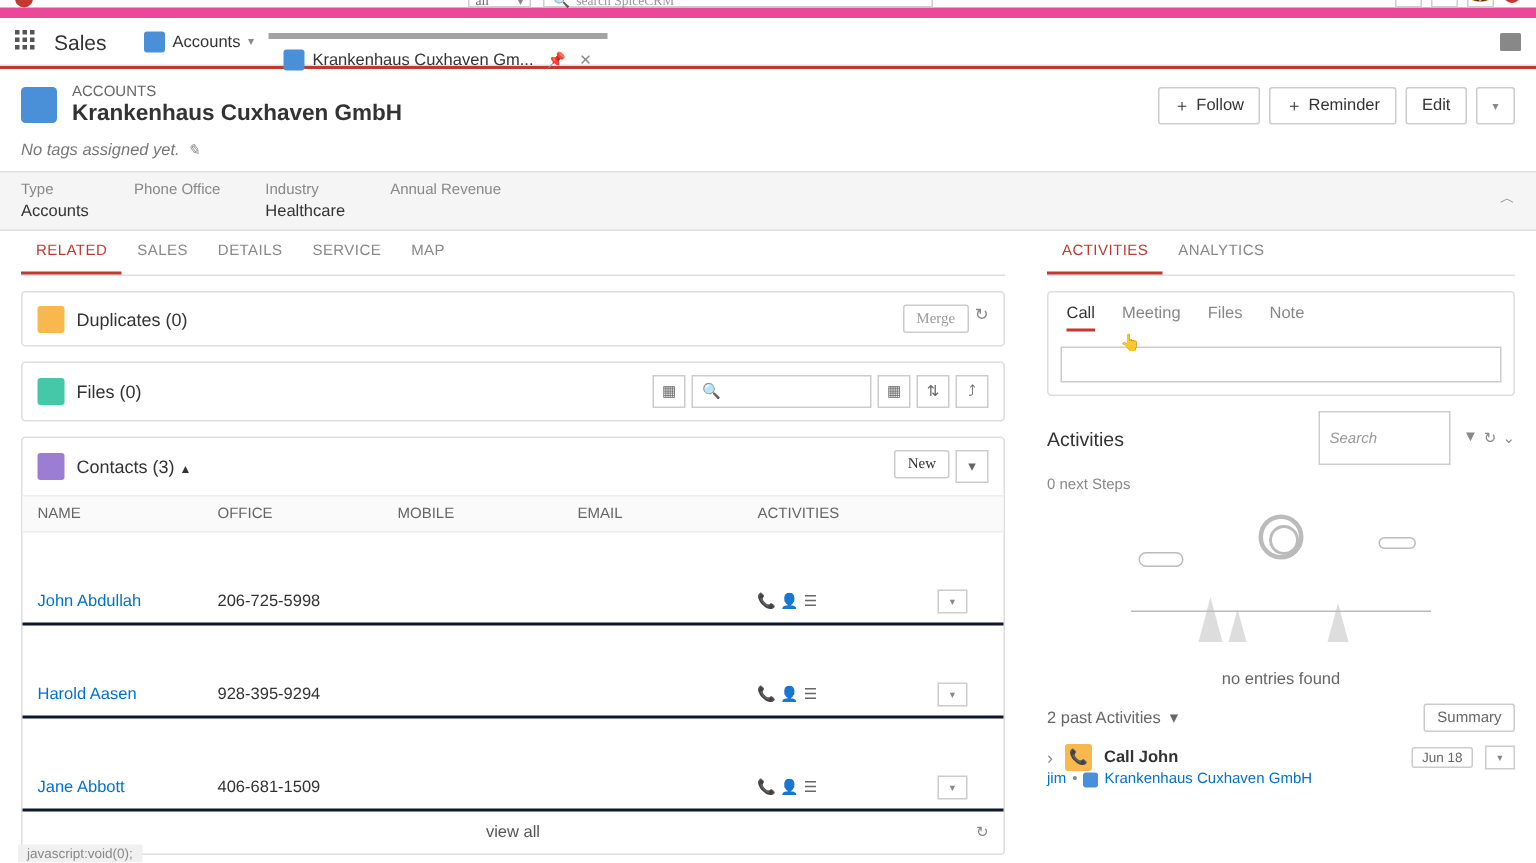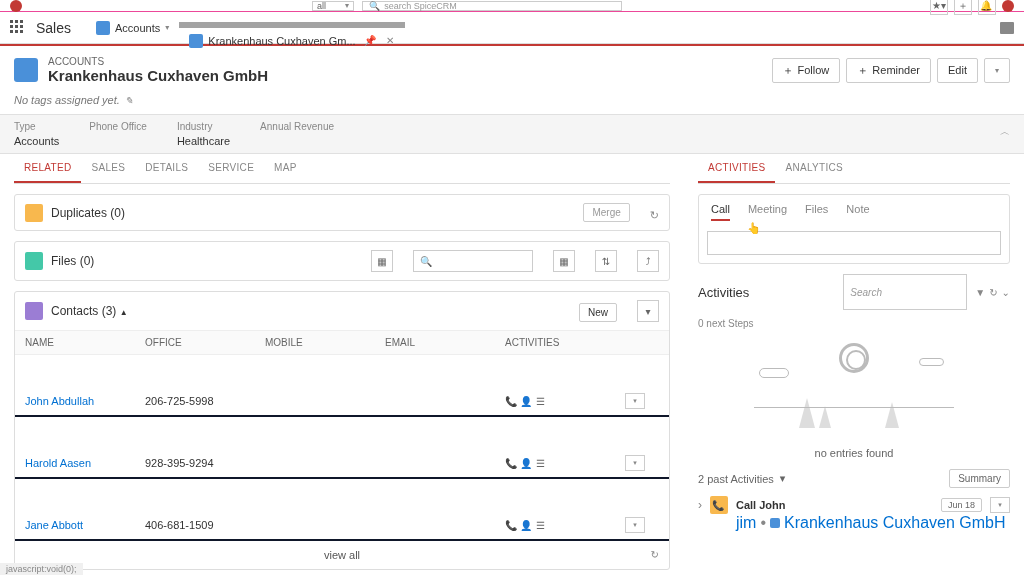--- a/index.html
+++ b/index.html
@@ -1,29 +1,29 @@
 <!DOCTYPE html>
 <html><head>
 <meta charset="utf-8">
 <style>
 * { box-sizing: border-box; margin: 0; padding: 0; }
 body { font-family: -apple-system, BlinkMacSystemFont, "Segoe UI", Arial, sans-serif; font-size: 12px; color: #333; background: #fff; width: 1024px; height: 575px; overflow: hidden; position: relative; }
-.top-bar { height: 12px; display: flex; align-items: center; padding: 0 10px; border-bottom: 1px solid #ec4899; }
+.top-bar { height: 12px; display: flex; align-items: flex-end; padding: 0 10px; border-bottom: 7px solid #ec4899; font-family: Liberation Serif, serif; }
 .top-bar-left { display: flex; align-items: center; gap: 8px; }
 .logo-small { width: 12px; height: 12px; border-radius: 50%; background: #c23934; }
 .top-select { width: 42px; height: 10px; border: 1px solid #ccc; font-size: 9px; padding: 0 4px; color: #666; margin-left: 290px; display: flex; align-items: center; justify-content: space-between; }
 .top-search { display: flex; align-items: center; border: 1px solid #ccc; height: 10px; padding: 0 6px; font-size: 9px; color: #999; margin-left: 8px; width: 260px; gap: 4px; }
 .top-bar-right { margin-left: auto; display: flex; align-items: center; gap: 6px; }
 .icon-btn { width: 18px; height: 18px; border: 1px solid #ccc; display: flex; align-items: center; justify-content: center; font-size: 10px; color: #666; }
 .nav-bar { height: 32px; display: flex; align-items: center; border-bottom: 1px solid #ddd; padding: 0 10px; }
 .apps-icon { width: 16px; height: 16px; display: grid; grid-template-columns: repeat(3,3px); grid-template-rows: repeat(3,3px); gap: 2px; margin-right: 10px; }
 .apps-icon span { background: #555; }
 .nav-title { font-size: 14px; font-weight: 500; margin-right: 15px; }
 .nav-tab { display: flex; align-items: center; height: 32px; padding: 0 10px; gap: 5px; font-size: 11px; }
-.nav-tab.active { border-top: 6px solid #a3a3a3; margin-top: 20px; }
+.nav-tab.active { border-top: 4px solid #a3a3a3; margin-top: 20px; }
 .mini-icon { width: 14px; height: 14px; background: #4a90d9; border-radius: 2px; display: inline-block; }
 .chevron { font-size: 8px; color: #888; }
 .pin-icon, .close-x { font-size: 10px; color: #888; margin-left: 4px; }
 .nav-briefcase { margin-left: auto; width: 14px; height: 12px; background: #888; border-radius: 1px; }
 .red-line { height: 2px; background: #c23934; }
 .record-header { padding: 10px 14px; display: flex; align-items: center; }
 .record-icon { width: 24px; height: 24px; background: #4a90d9; border-radius: 3px; margin-right: 10px; }
 .record-label { font-size: 10px; color: #666; text-transform: uppercase; }
 .record-name { font-size: 15px; font-weight: 600; }
 .record-actions { margin-left: auto; display: flex; gap: 6px; }
@@ -42,21 +42,21 @@
 .tab { padding: 8px 10px; font-size: 10px; color: #888; text-transform: uppercase; letter-spacing: 0.3px; }
 .tab.active { color: #c23934; border-bottom: 2px solid #c23934; }
 .panel { border: 1px solid #ddd; border-radius: 3px; margin-bottom: 10px; }
 .panel-head { display: flex; align-items: center; padding: 8px 10px; gap: 8px; }
 .panel-icon { width: 18px; height: 18px; border-radius: 2px; }
 .pi-yellow { background: #f8b84e; }
 .pi-teal { background: #44c8a8; }
 .pi-purple { background: #9b7dd4; }
 .pi-blue2 { background: #4a90d9; }
 .panel-title { font-size: 12px; font-weight: 500; text-align: center; }
-.panel-actions { margin-left: auto; display: flex; gap: 20px; align-items: flex-end; }
+.panel-actions { margin-left: auto; display: flex; gap: 4px; align-items: flex-start; font-family: Liberation Serif, serif; }
 .small-btn { border: 1px solid #ccc; padding: 3px 8px; font-size: 10px; border-radius: 2px; background: #fff; color: #999; }
 .small-icon { border: 1px solid #ccc; width: 22px; height: 22px; display: flex; align-items: center; justify-content: center; font-size: 10px; color: #666; }
 .files-toolbar { border: 1px solid #ccc; width: 120px; height: 22px; display: flex; align-items: center; padding: 0 6px; gap: 4px; font-size: 10px; color: #888; }
 .table-head { display: grid; grid-template-columns: 120px 120px 120px 120px 100px 40px; padding: 6px 10px; background: #fafafa; border-top: 1px solid #eee; border-bottom: 1px solid #eee; font-size: 10px; color: #666; text-transform: uppercase; }
 .table-row { display: grid; grid-template-columns: 120px 120px 120px 120px 100px 40px; padding: 6px 10px; font-size: 11px; border-bottom: 2px solid #0f172a; align-items: center; margin-top: 32px; }
 .name-link { color: #0070d2; }
 .row-icons { display: flex; gap: 3px; font-size: 10px; color: #666; }
 .row-menu { border: 1px solid #ccc; width: 20px; height: 16px; display: flex; align-items: center; justify-content: center; font-size: 7px; color: #888; justify-self: end; }
 .view-all { text-align: center; padding: 8px; font-size: 11px; color: #555; position: relative; }
 .refresh-corner { position: absolute; right: 10px; top: 8px; font-size: 10px; color: #888; }
@@ -66,34 +66,34 @@
 .act-tab.active { color: #c23934; border-bottom: 2px solid #c23934; }
 .quick-panel { border: 1px solid #ddd; border-radius: 3px; padding: 8px; margin: 10px 0; }
 .quick-tabs { display: flex; gap: 18px; padding: 0 4px 6px; }
 .quick-tab { font-size: 11px; color: #888; padding-bottom: 4px; }
 .quick-tab.active { color: #333; border-bottom: 2px solid #c23934; }
 .subj-label { font-size: 10px; color: #333; }
 .subj-label::before { content: "* "; color: #c23934; }
 .subj-input { width: 100%; border: 1px solid #ccc; height: 24px; margin-top: 4px; }
 .activities-head { display: flex; align-items: center; gap: 8px; }
 .activities-title { font-size: 13px; font-weight: 500; }
-.act-search { border: 1px solid #ccc; height: 22px; width: 124px; padding: 17px 6px; font-size: 10px; color: #999; font-style: italic; display: flex; align-items: center; margin-left: auto; }
+.act-search { border: 1px solid #ccc; height: 22px; width: 88px; padding: 17px 6px; font-size: 10px; color: #999; font-style: italic; display: flex; align-items: center; margin-left: auto; }
 .act-icons { display: flex; gap: 4px; color: #888; font-size: 10px; }
 .next-steps { font-size: 10px; color: #888; margin: 8px 0 4px; }
 .empty-img { width: 100%; height: 110px; display: flex; align-items: center; justify-content: center; }
 .empty-text { text-align: center; font-size: 11px; color: #666; margin: 4px 0 10px; }
 .past-row { display: flex; align-items: center; gap: 6px; font-size: 11px; color: #666; }
 .summary-btn { border: 1px solid #ccc; padding: 3px 8px; font-size: 10px; border-radius: 2px; margin-left: auto; }
 .call-item { display: flex; align-items: center; gap: 8px; margin-top: 8px; }
 .call-icon { width: 18px; height: 18px; background: #f8b84e; border-radius: 2px; display: flex; align-items: center; justify-content: center; font-size: 10px; color: #fff; }
 .call-title { font-size: 11px; font-weight: 600; }
 .date-pill { border: 1px solid #ccc; padding: 1px 6px; font-size: 9px; border-radius: 2px; margin-left: auto; color: #666; }
-.call-sub { font-size: 16px; color: #888; margin-left: 38px; display: flex; align-items: center; gap: 4px; }
+.call-sub { font-size: 10px; color: #888; display: flex; align-items: center; gap: 4px; }
 .mini-dot { width: 10px; height: 10px; background: #4a90d9; border-radius: 2px; }
-.status-bar { position: absolute; bottom: 0; left: 0; font-size: 9px; color: #888; background: #f0f0f0; padding: 1px 6px; }
+.status-bar { position: absolute; bottom: 0; left: 12px; font-size: 9px; color: #888; background: #f0f0f0; padding: 1px 6px; }
 .cursor { position: absolute; left: 747px; top: 222px; font-size: 11px; pointer-events: none; }
 .illustration { position: relative; width: 200px; height: 100px; }
 .illu-circle { position: absolute; width: 30px; height: 30px; border: 3px solid #bbb; border-radius: 50%; left: 85px; top: 5px; }
 .illu-circle::after { content: ""; position: absolute; width: 16px; height: 16px; border: 2px solid #bbb; border-radius: 50%; left: 4px; top: 4px; }
 .illu-cloud1 { position: absolute; width: 30px; height: 10px; border: 1px solid #bbb; border-radius: 10px; left: 5px; top: 30px; }
 .illu-cloud2 { position: absolute; width: 25px; height: 8px; border: 1px solid #bbb; border-radius: 10px; right: 10px; top: 20px; }
 .illu-line { position: absolute; bottom: 30px; left: 0; right: 0; height: 1px; background: #bbb; }
 .illu-tree1 { position: absolute; bottom: 10px; left: 45px; width: 0; height: 0; border-left: 8px solid transparent; border-right: 8px solid transparent; border-bottom: 30px solid #bbb; opacity: 0.5; }
 .illu-tree2 { position: absolute; bottom: 10px; left: 65px; width: 0; height: 0; border-left: 6px solid transparent; border-right: 6px solid transparent; border-bottom: 22px solid #bbb; opacity: 0.5; }
 .illu-tree3 { position: absolute; bottom: 10px; right: 55px; width: 0; height: 0; border-left: 7px solid transparent; border-right: 7px solid transparent; border-bottom: 26px solid #bbb; opacity: 0.5; }

